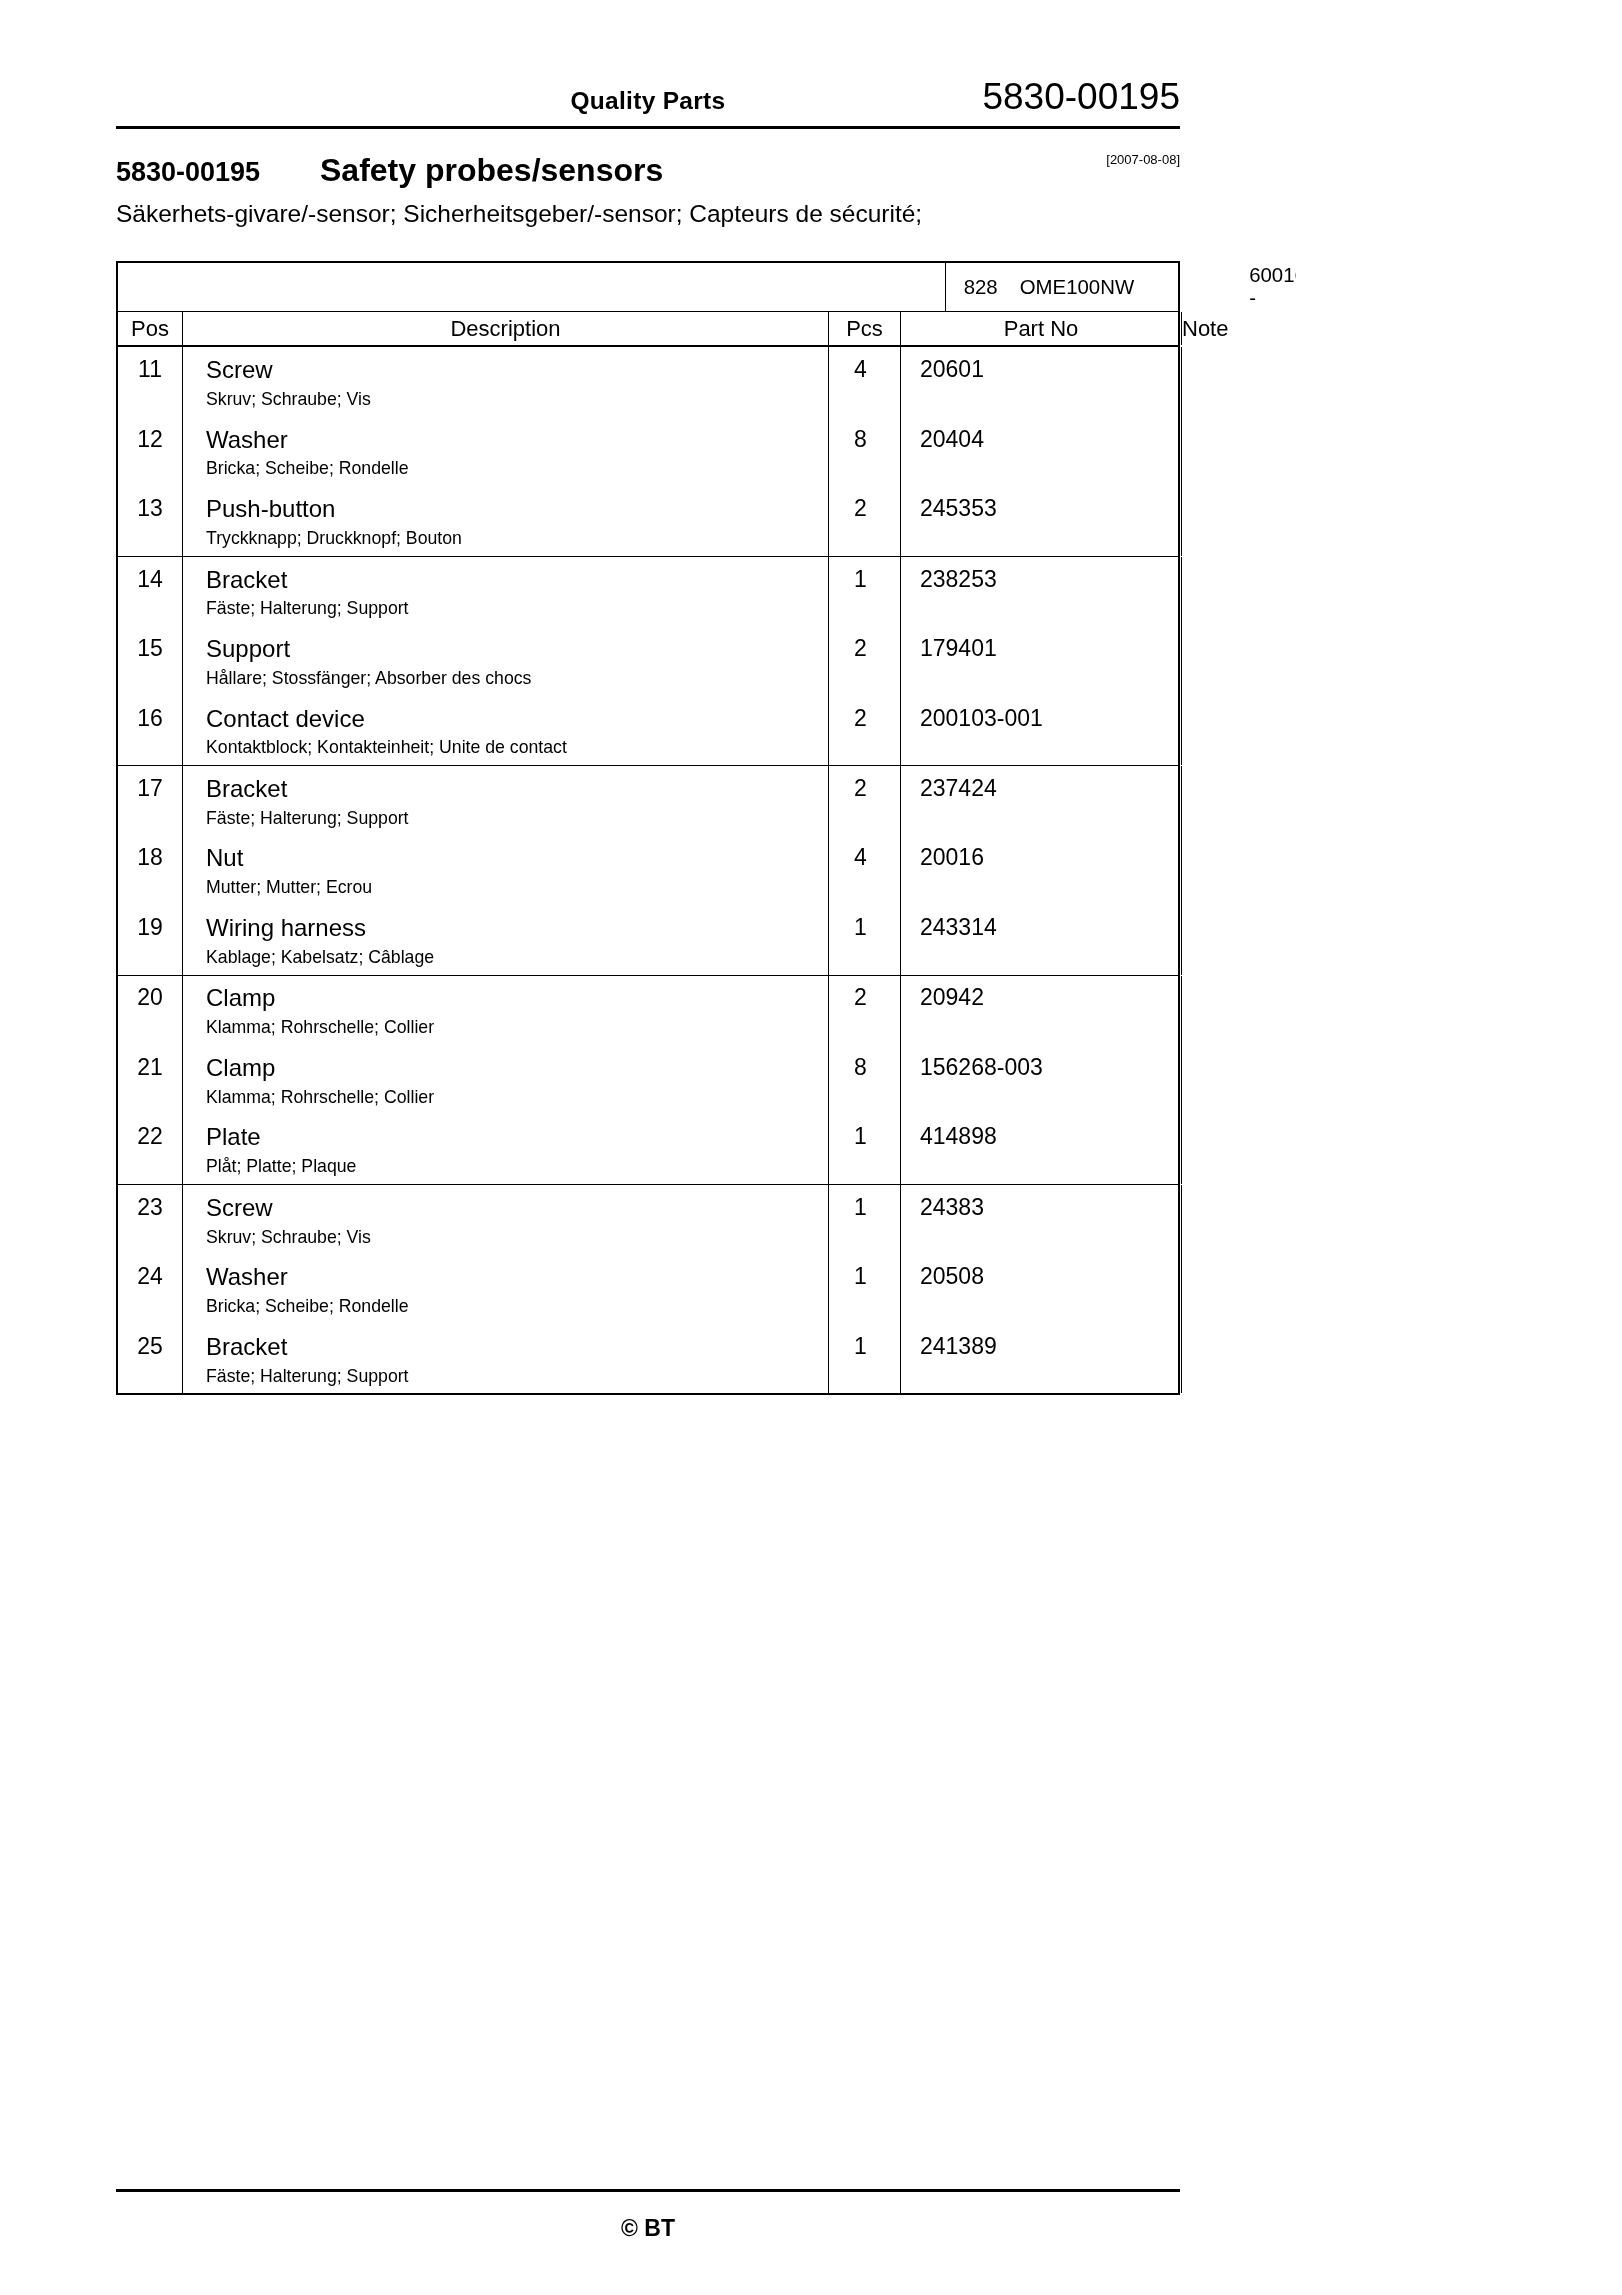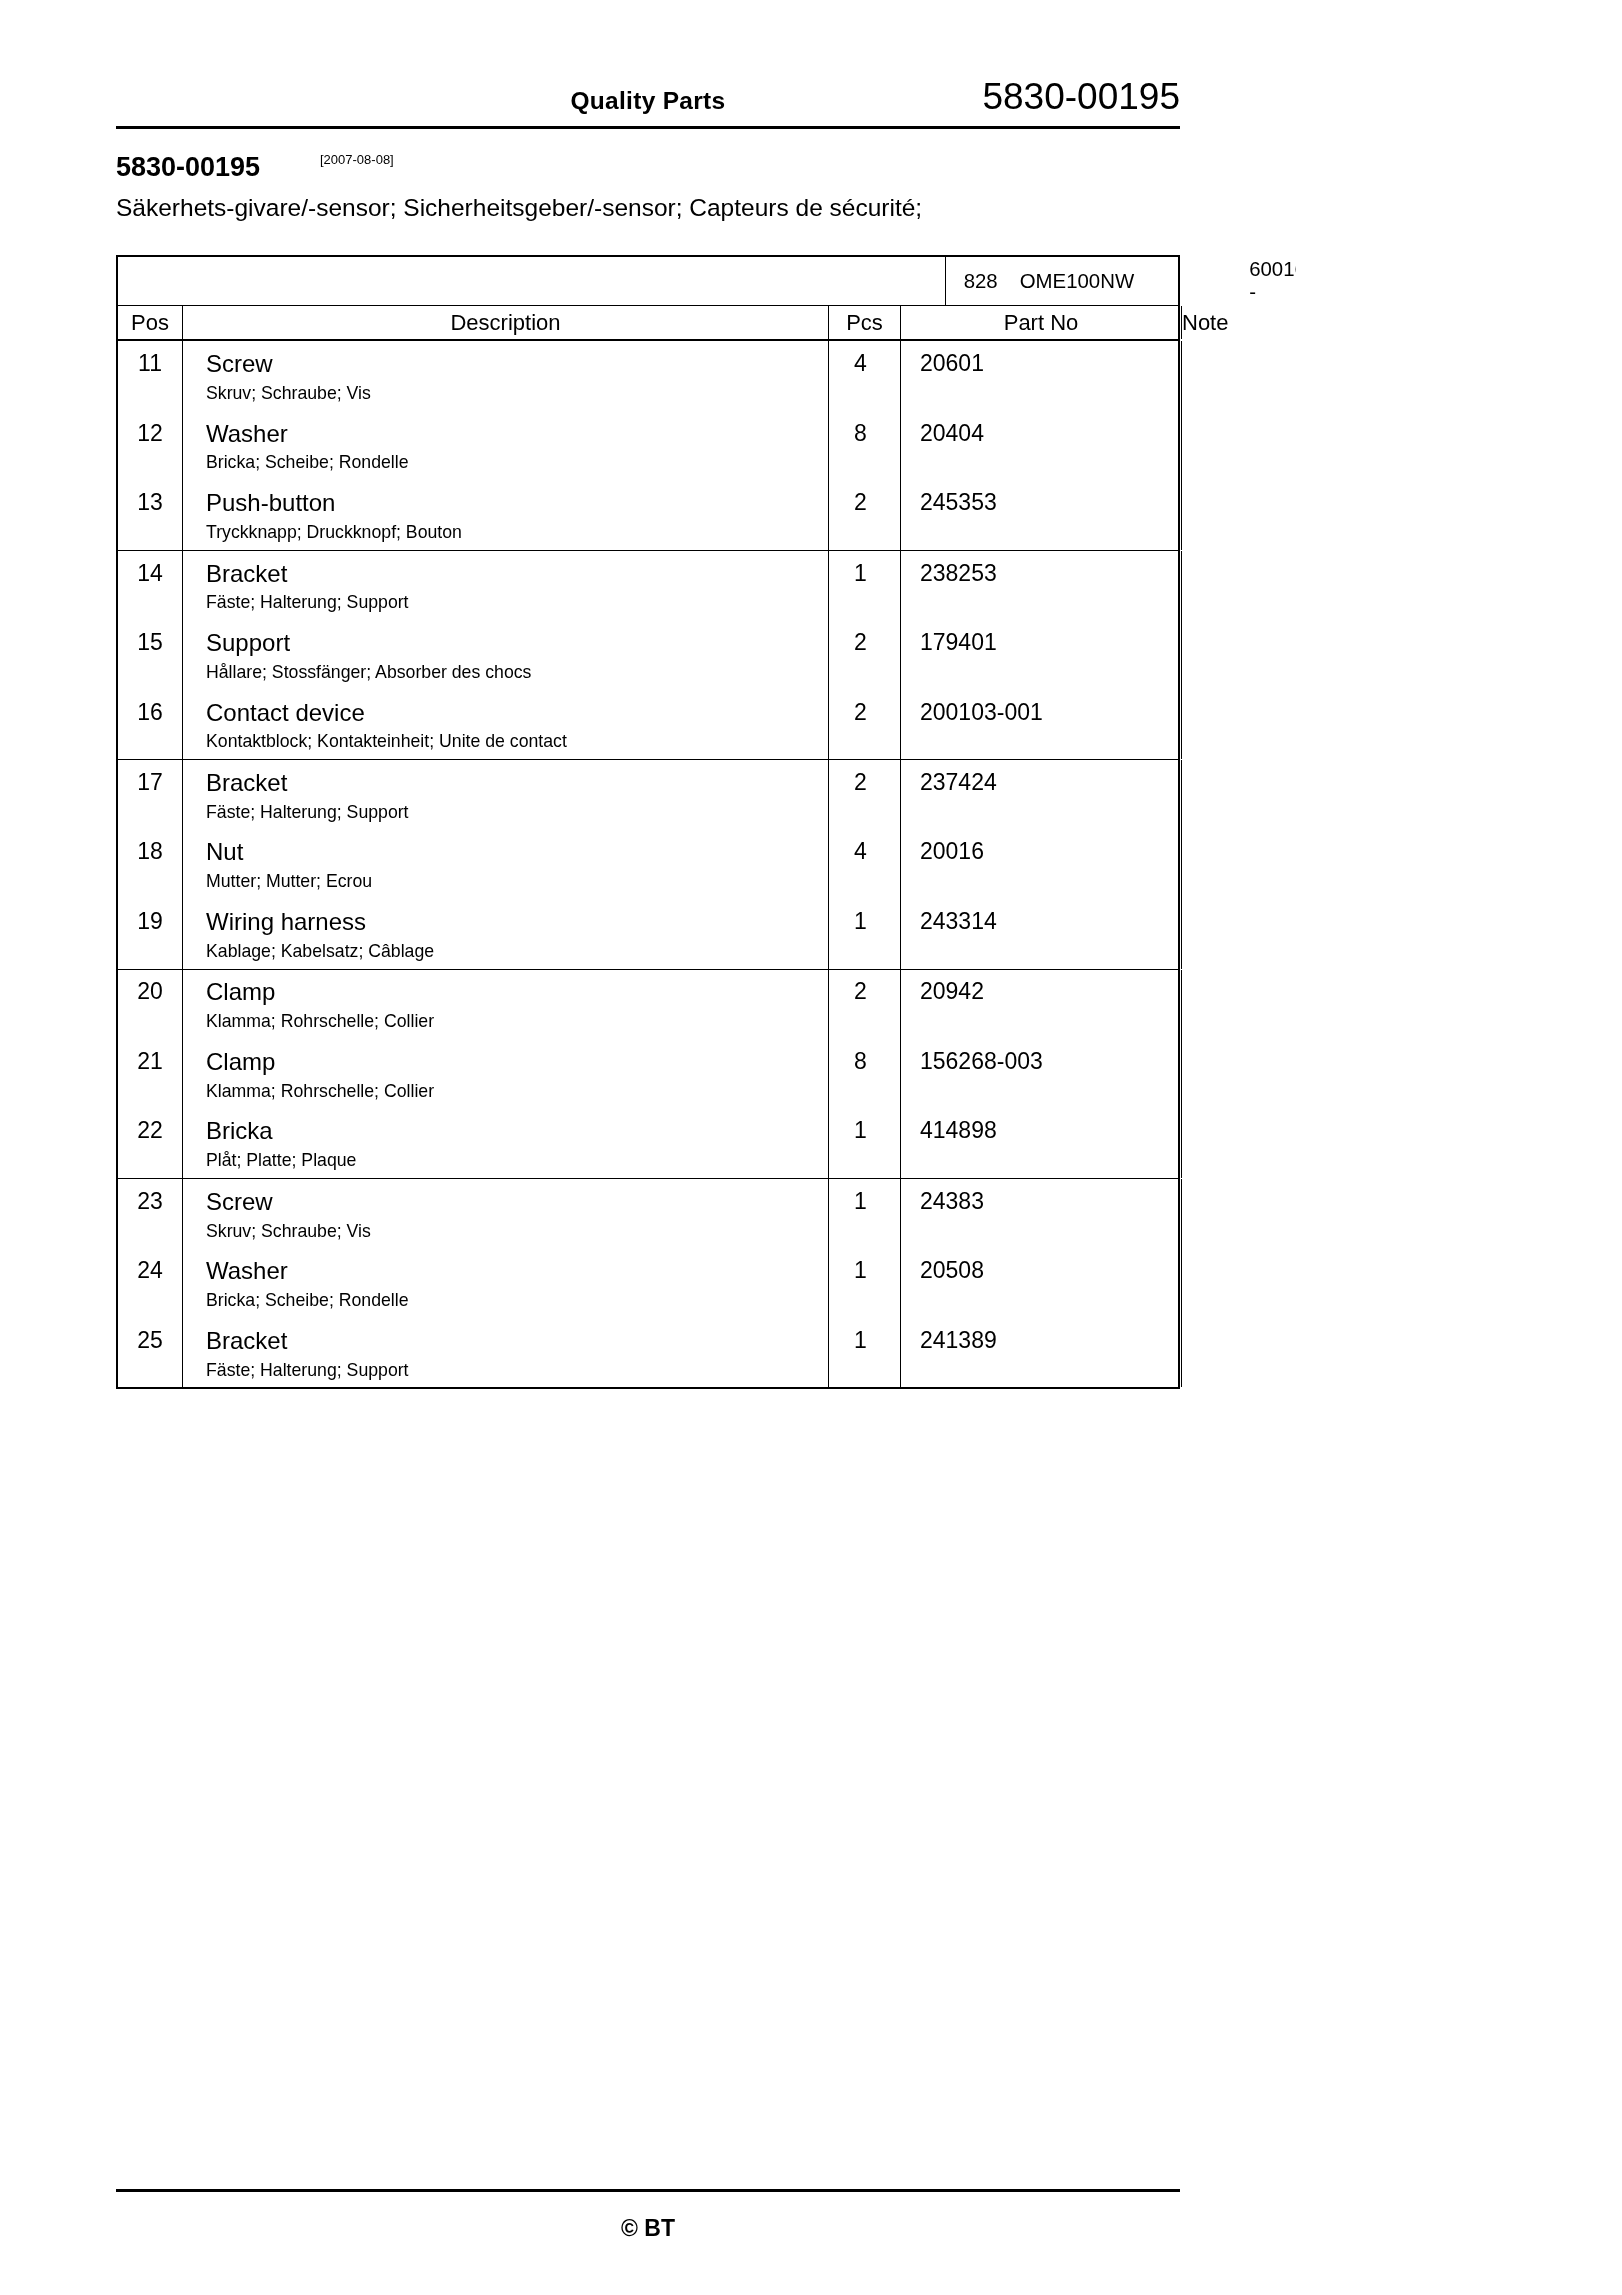--- a/index.html
+++ b/index.html
@@ -106,20 +106,23 @@
   <div class="content">
 
     <div class="masthead">
       <span class="brand">Quality Parts</span>
       <span class="docno-big">5830-00195</span>
     </div>
     <hr class="masthead-rule">
 
     <div class="titleblock">
       <span class="doc">5830-00195</span>
+      <span class="main">
+        <span class="title">Safety probes/sensors</span>
+      </span>
       <span class="date">[2007-08-08]</span>
     </div>
     <div class="subtitleblock">
       <span class="spacer"></span>
       <span class="subtitle">Säkerhets-givare/-sensor; Sicherheitsgeber/-sensor; Capteurs de sécurité;</span>
     </div>
 
     <div class="ptable">
 
       <div class="band">
@@ -244,21 +247,21 @@
       <div class="desc-main">Clamp</div>
       <div class="desc-sub">Klamma; Rohrschelle; Collier</div>
     </div>
     <div class="c pcs col-pcs">8</div>
     <div class="c partno col-part">156268-003</div>
     <div class="c note col-note"></div>
   </div>
           <div class="trow">
     <div class="c pos col-pos">22</div>
     <div class="c desc col-desc">
-      <div class="desc-main">Bricka</div>
+      <div class="desc-main">Plate</div>
       <div class="desc-sub">Plåt; Platte; Plaque</div>
     </div>
     <div class="c pcs col-pcs">1</div>
     <div class="c partno col-part">414898</div>
     <div class="c note col-note"></div>
   </div>
           <div class="trow group-start">
     <div class="c pos col-pos">23</div>
     <div class="c desc col-desc">
       <div class="desc-main">Screw</div>

